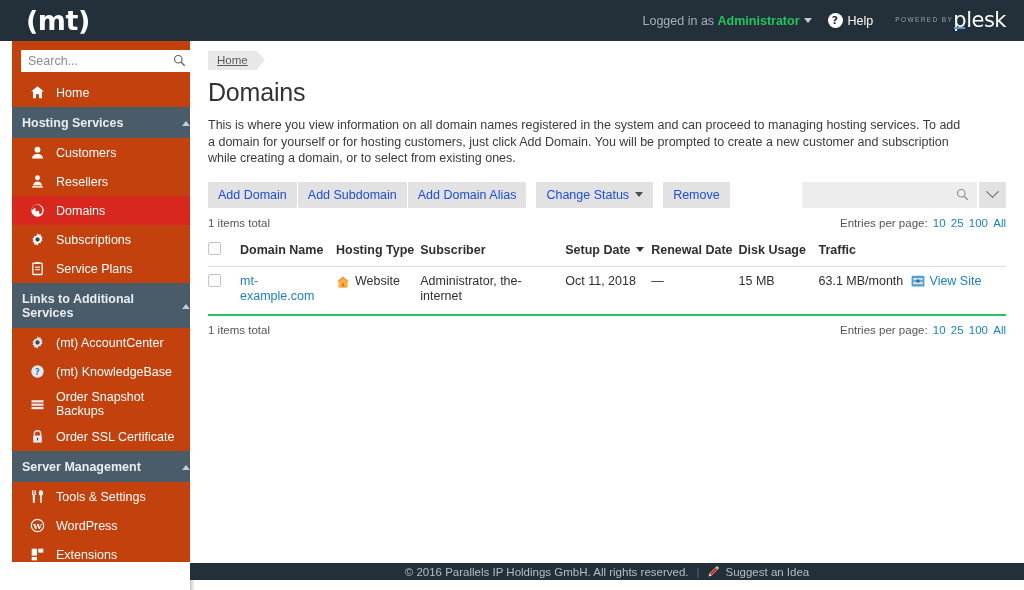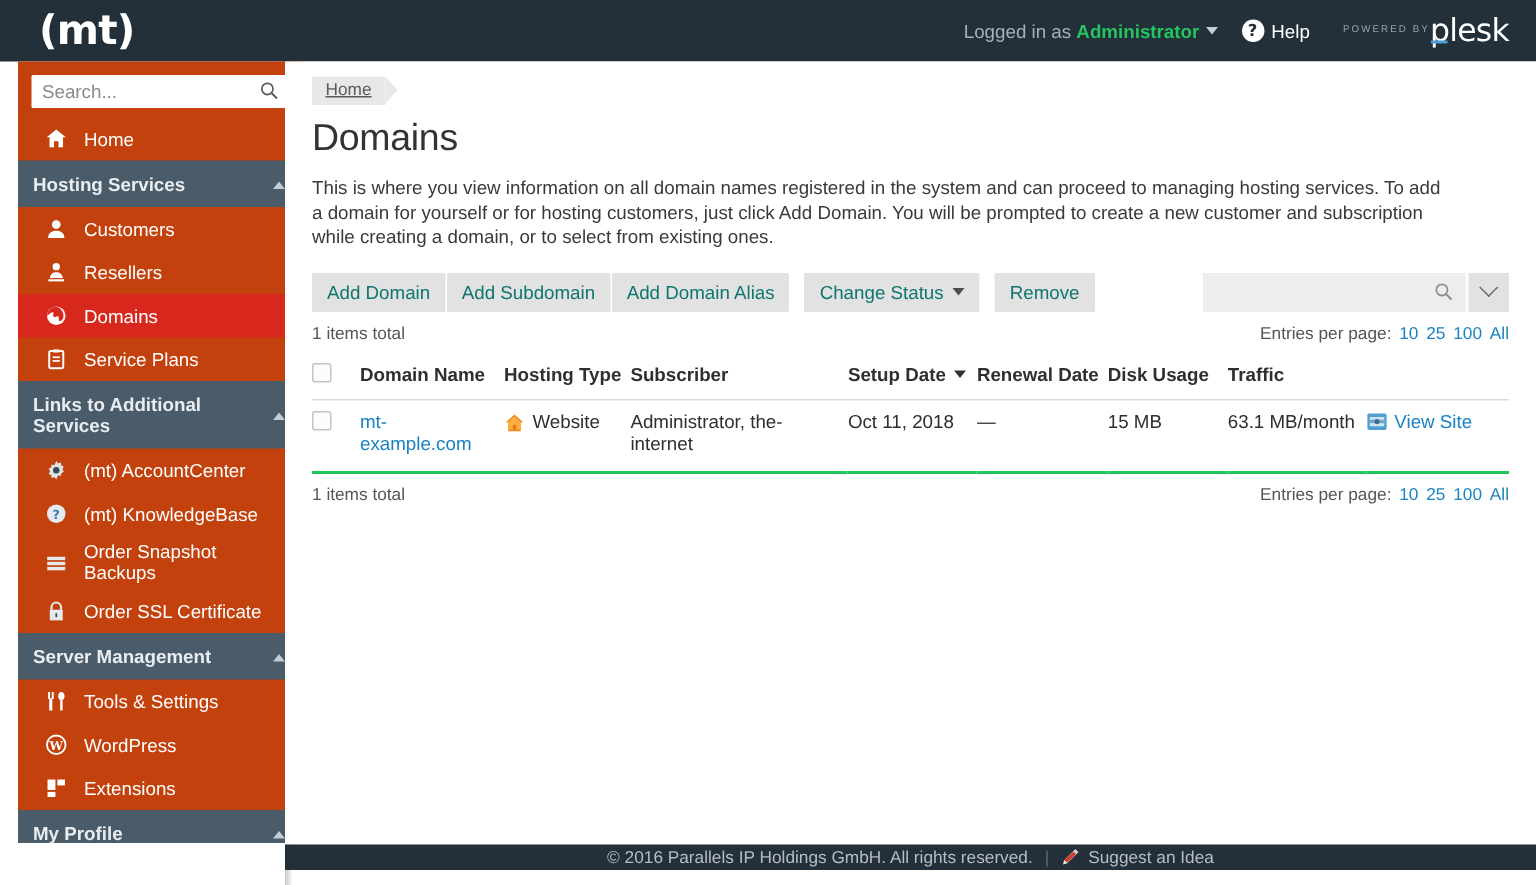--- a/index.html
+++ b/index.html
@@ -141,21 +141,21 @@
     padding: 10px 22px 0 18px; max-width: 800px;
   }
 
   .toolbar {
     display: flex; align-items: center;
     margin: 15px 18px 0 18px;
     position: relative;
   }
   .tb-btn {
     background: #e2e2e2; border: 0; border-radius: 1px;
-    color: #0f766e; font-size: 12.5px;
+    color: #1d4ed8; font-size: 12.5px;
     font-family: "Liberation Sans", sans-serif;
     padding: 6px 10px; margin-right: 1px; cursor: pointer;
     display: flex; align-items: center; gap: 6px;
   }
   .tb-btn.spaced { margin-left: 9px; }
   .tb-caret {
     width: 0; height: 0;
     border-left: 4px solid transparent; border-right: 4px solid transparent;
     border-top: 5px solid #4e4e4e;
   }
@@ -304,20 +304,29 @@
       <span class="sb-label">Resellers</span>
     </a>
     <a class="sb-item active" href="#">
       <span class="sb-ico">
         <svg viewBox="0 0 16 16" width="15" height="15">
           <circle cx="8" cy="8" r="6.6" fill="#ffffff"></circle>
           <path d="M8 1.6c-3.6 0-6.5 2.9-6.5 6.4 1.4-1 3-2.9 4-2.5 1.3.5-.4 2.4.7 3.2 1 .8 2.3-1 3.3-.2.8.7-.3 2.6.9 3.3.8.5 2-1.1 2.7-2.5A6.5 6.5 0 0 0 8 1.6z" fill="#d8271c"></path>
         </svg>
       </span>
       <span class="sb-label">Domains</span>
+    </a>
+    <a class="sb-item" href="#">
+      <span class="sb-ico">
+        <svg viewBox="0 0 16 16" width="15" height="15">
+          <path d="M8 1.4 9.3 3l2-.5.3 2 1.8 1-1 1.8 1 1.8-1.8 1-.3 2-2-.5L8 14.6 6.7 13l-2 .5-.3-2-1.8-1 1-1.8-1-1.8 1.8-1 .3-2 2 .5z" fill="#ffffff"></path>
+          <circle cx="8" cy="8" r="2.3" fill="#3b4a57"></circle>
+        </svg>
+      </span>
+      <span class="sb-label">Subscriptions</span>
     </a>
     <a class="sb-item" href="#">
       <span class="sb-ico">
         <svg viewBox="0 0 16 16" width="15" height="15">
           <rect x="3" y="2.2" width="10" height="12.2" rx="1" fill="none" stroke="#fff" stroke-width="1.4"></rect>
           <rect x="5.8" y="1" width="4.4" height="2.2" fill="#fff"></rect>
           <rect x="5.4" y="6" width="5.2" height="1.2" fill="#fff"></rect>
             <rect x="5.4" y="8.6" width="5.2" height="1.2" fill="#fff"></rect>
         </svg>
       </span>

